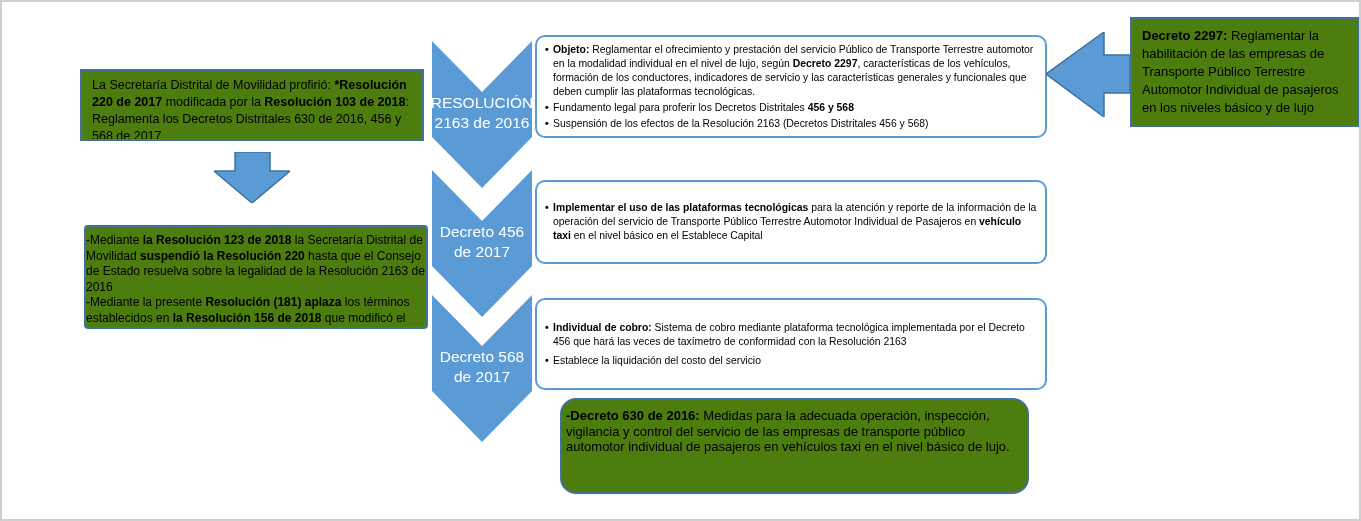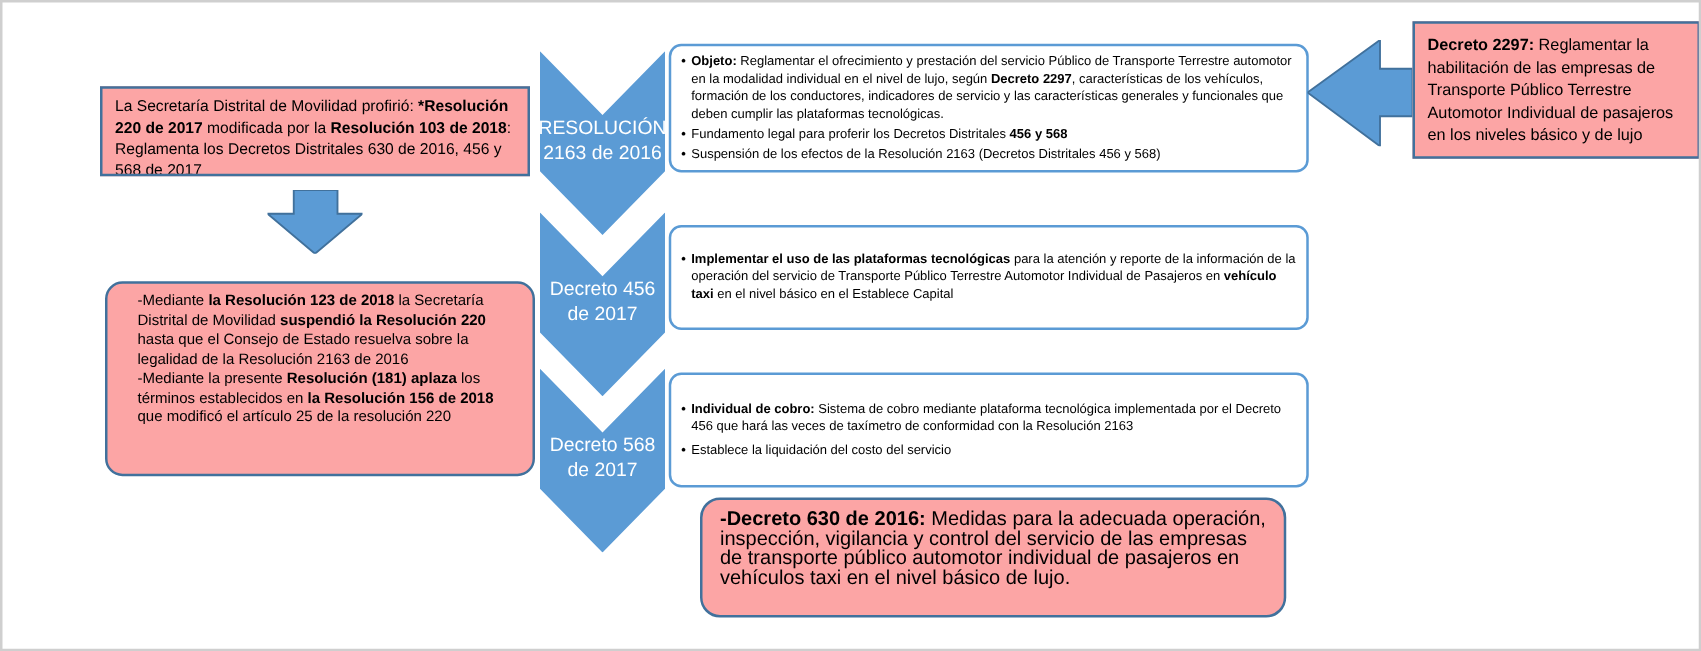--- a/index.html
+++ b/index.html
@@ -11,29 +11,29 @@
     box-sizing:border-box;
     font-family:"Liberation Sans", sans-serif;
     color:#000000;
     overflow:hidden;
   }
   .abs{position:absolute;box-sizing:border-box;}
   .b{font-weight:bold;}
 
   
   .blue-box{
-    background:#fca5a5;
+    background:#4d7c0f;
     border:2px solid #41719c;
     color:#000000;
     overflow:hidden;
   }
   .tl-box{left:78px;top:67px;width:344px;height:72px;padding:6px 10px;font-size:12.5px;line-height:17px;}
-  .bl-box{left:82px;top:223px;width:344px;height:156px;border-radius:14px;padding:6px 24px;font-size:12px;line-height:15.5px;}
+  .bl-box{left:82px;top:223px;width:344px;height:104px;border-radius:4px;padding:6px 0;font-size:12px;line-height:15.5px;}
   .tr-box{left:1128px;top:15px;width:230px;height:110px;padding:8px 10px;font-size:13px;line-height:18px;}
-  .bc-box{left:558px;top:396px;width:469px;height:96px;border-radius:16px;padding:8px 14px;font-size:16px;line-height:15.5px;}
+  .bc-box{left:558px;top:396px;width:469px;height:96px;border-radius:16px;padding:8px 4px;font-size:13px;line-height:15.5px;}
 
   
   .callout{
     left:533px;width:512px;
     background:#ffffff;
     border:2px solid #5b9bd5;
     border-radius:10px;
     padding:4px 8px;
     font-size:10.4px;line-height:14px;
     display:flex;flex-direction:column;justify-content:center;

